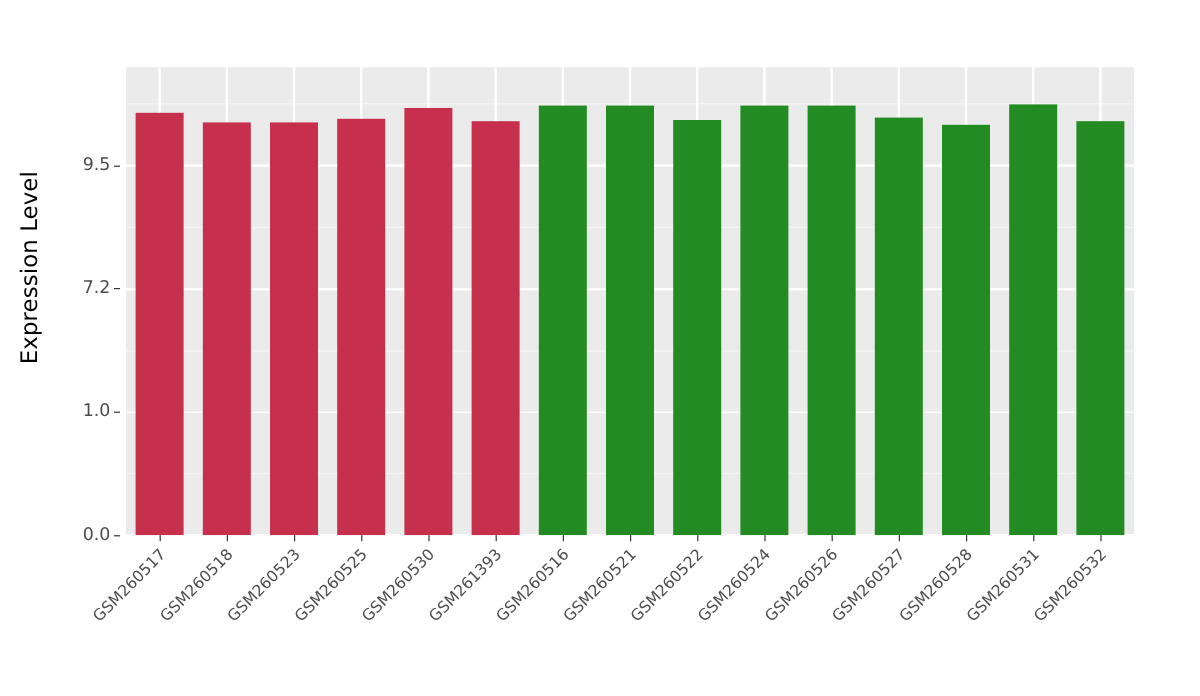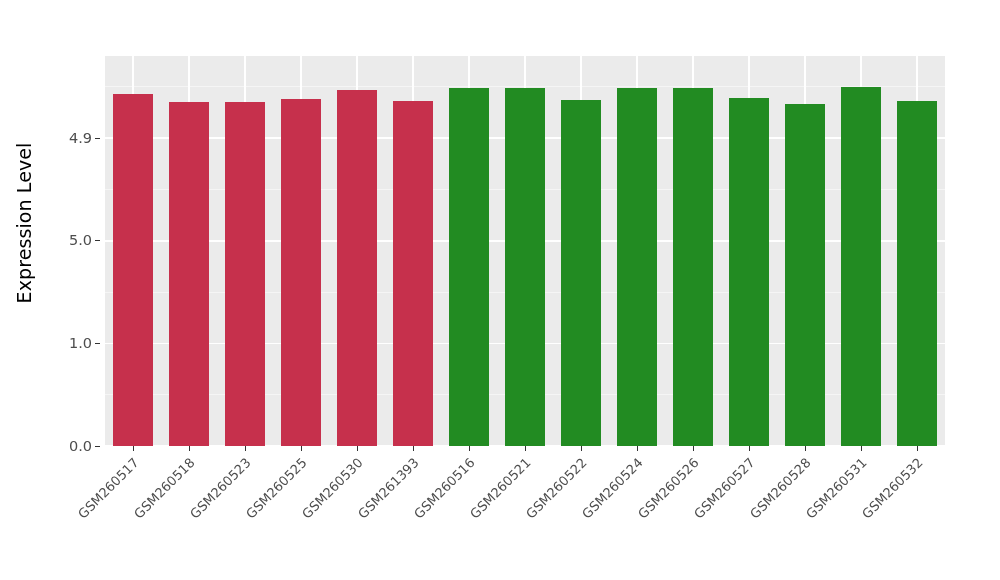--- a/index.html
+++ b/index.html
@@ -155,25 +155,25 @@
   <div id="y-axis">
       <div class="y-tick" style="top: 446px;">
         <span class="y-tick-label">0.0</span>
         <span class="y-tick-mark"></span>
       </div>
       <div class="y-tick" style="top: 343.368px;">
         <span class="y-tick-label">1.0</span>
         <span class="y-tick-mark"></span>
       </div>
       <div class="y-tick" style="top: 240.737px;">
-        <span class="y-tick-label">5.0</span>
+        <span class="y-tick-label">7.2</span>
         <span class="y-tick-mark"></span>
       </div>
       <div class="y-tick" style="top: 138.105px;">
-        <span class="y-tick-label">4.9</span>
+        <span class="y-tick-label">9.5</span>
         <span class="y-tick-mark"></span>
       </div>
     </div>
 
   <div id="plot-panel">
     <div id="grid-layer">
         <div class="gridline-minor-y" style="top: 338.184px;"></div>
         <div class="gridline-minor-y" style="top: 235.553px;"></div>
         <div class="gridline-minor-y" style="top: 132.921px;"></div>
         <div class="gridline-minor-y" style="top: 30.2895px;"></div>

